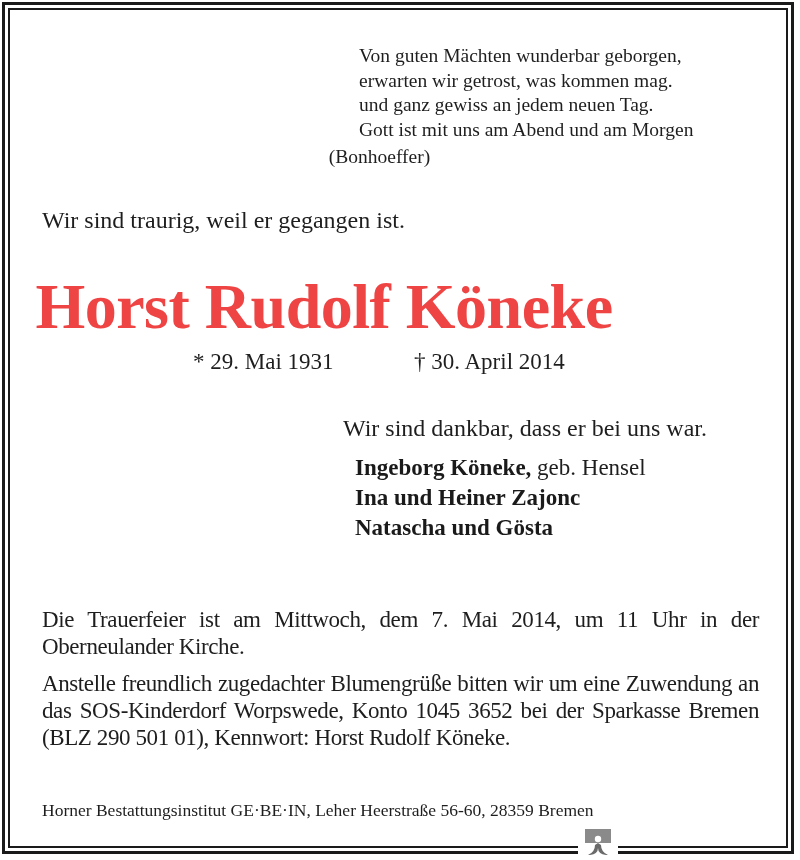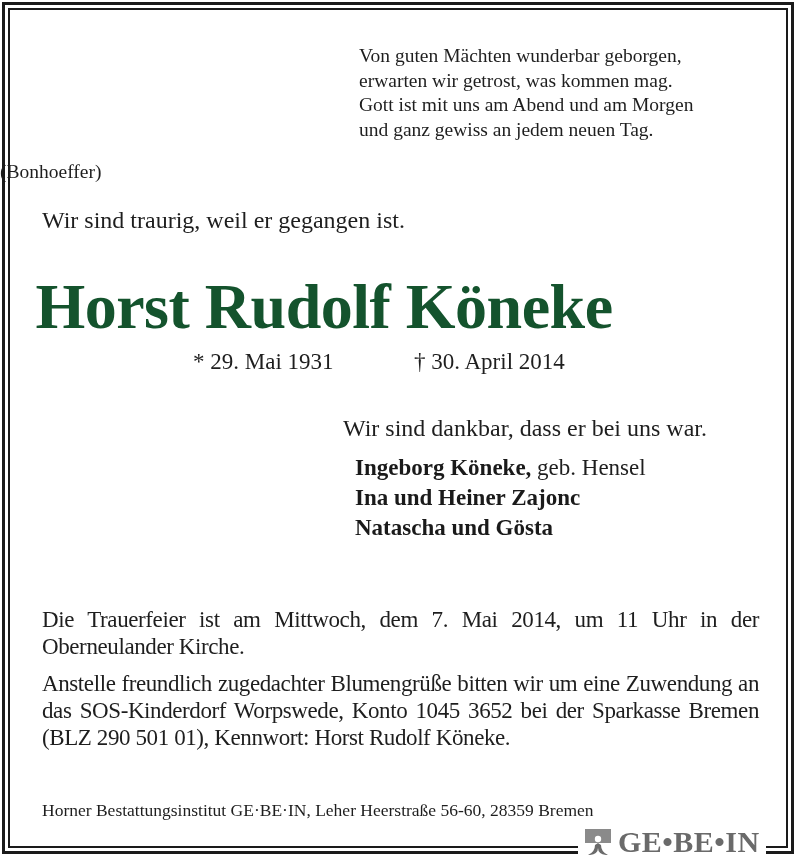--- a/index.html
+++ b/index.html
@@ -9,26 +9,26 @@
     
     .frame-outer { position: absolute; left: 2px; top: 2px; width: 792px; height: 852px;
                    border: 3px solid #1a1a1a; box-sizing: border-box; }
     .frame-inner { position: absolute; left: 8px; top: 8px; width: 780px; height: 840px;
                    border: 2px solid #1a1a1a; box-sizing: border-box; }
 
     .abs { position: absolute; white-space: nowrap; }
 
     .poem { left: 359px; top: 44px; font-size: 19.5px; line-height: 24.5px; }
     .poem .line { display: block; }
-    .poem-author { left: 0; top: 146px; width: 759px; text-align: left; font-size: 19.5px; margin-top: 15px; }
+    .poem-author { left: 0; top: 146px; width: 759px; text-align: center; font-size: 19.5px; }
 
     .intro { left: 42px; top: 207px; font-size: 24px; }
 
     .name { left: 0; top: 270px; width: 648px; text-align: center; font-size: 64px;
-            font-weight: bold; letter-spacing: -0.5px; color: #14532d; }
+            font-weight: bold; letter-spacing: -0.5px; color: #ef4444; }
 
     .born { left: 193px; top: 349px; font-size: 23px; }
     .died { left: 414px; top: 349px; font-size: 23px; }
 
     .thanks { left: 343px; top: 415px; font-size: 24px; }
 
     .family { left: 343px; top: 453px; font-size: 23px; line-height: 30px; }
     .family .member { display: block; font-weight: bold; color: #1a1a1a; margin-left: 12px; }
     .family .member .extra { font-weight: normal; color: #1e1e1e; }
 
@@ -47,22 +47,22 @@
   </style>
 </head>
 <body>
 
 <div class="frame-outer"></div>
 <div class="frame-inner"></div>
 
 <div class="abs poem">
   <span class="line">Von guten Mächten wunderbar geborgen,</span>
   <span class="line">erwarten wir getrost, was kommen mag.</span>
+  <span class="line">und ganz gewiss an jedem neuen Tag.</span>
   <span class="line">Gott ist mit uns am Abend und am Morgen</span>
-  <span class="line">und ganz gewiss an jedem neuen Tag.</span>
 </div>
 <div class="abs poem-author">(Bonhoeffer)</div>
 
 <div class="abs intro">Wir sind traurig, weil er gegangen ist.</div>
 
 <div class="abs name">Horst Rudolf Köneke</div>
 
 <div class="abs born">* 29. Mai 1931</div>
 <div class="abs died">† 30. April 2014</div>
 
@@ -79,14 +79,13 @@
 
 <div class="abs footer">Horner Bestattungsinstitut GE·BE·IN, Leher Heerstraße 56-60, 28359 Bremen</div>
 
 <div class="logo">
   <svg class="logo-mark" viewBox="0 0 28 28">
     <rect x="1" y="1" width="26" height="14" fill="#8a8a8a"></rect>
     <circle cx="14" cy="11" r="3.2" fill="#ffffff"></circle>
     <path d="M14 15 L14 20 Q14 26 6 27 L4 27 Q11 24 11 17 Z" fill="#6a6a6a"></path>
     <path d="M14 15 L14 20 Q14 26 22 27 L24 27 Q17 24 17 17 Z" fill="#6a6a6a"></path>
   </svg>
-  <span class="logo-text">GE•BE•IN</span>
 </div>
 
 </body></html>

